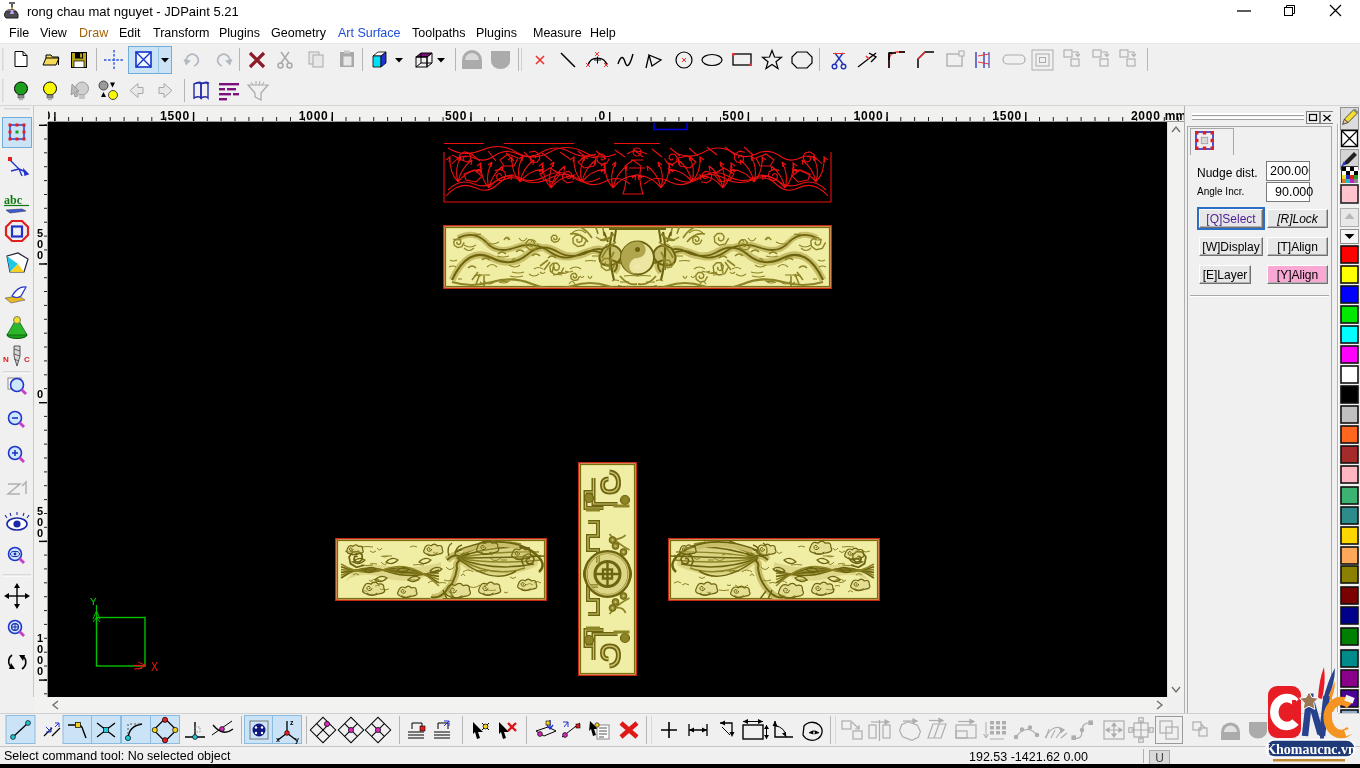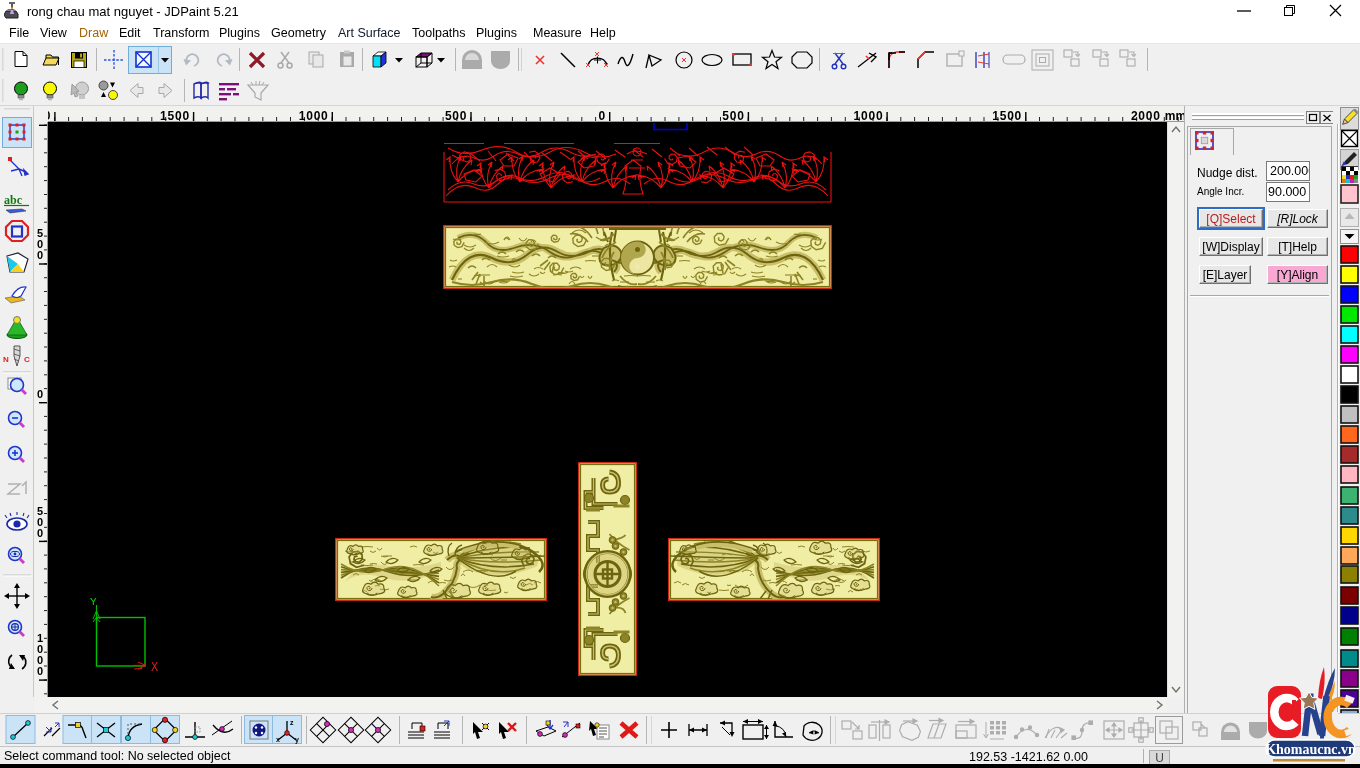--- a/index.html
+++ b/index.html
@@ -23,21 +23,21 @@
 <path d="M100,5 L111,16 M111,5 L100,16" stroke="#000" stroke-width="1.2"></path>
 </svg>
 <div class="abs" style="left:0;top:22px;width:1360px;height:22px;background:#fff;border-bottom:1px solid #e8e8e8"></div>
 <div class="abs" style="left:9px;top:26px;font-size:12.5px;color:#000">File</div>
 <div class="abs" style="left:40px;top:26px;font-size:12.5px;color:#000">View</div>
 <div class="abs" style="left:79px;top:26px;font-size:12.5px;color:#a16207">Draw</div>
 <div class="abs" style="left:119px;top:26px;font-size:12.5px;color:#000">Edit</div>
 <div class="abs" style="left:153px;top:26px;font-size:12.5px;color:#000">Transform</div>
 <div class="abs" style="left:219px;top:26px;font-size:12.5px;color:#000">Plugins</div>
 <div class="abs" style="left:271px;top:26px;font-size:12.5px;color:#000">Geometry</div>
-<div class="abs" style="left:338px;top:26px;font-size:12.5px;color:#0f172a">Art Surface</div>
+<div class="abs" style="left:338px;top:26px;font-size:12.5px;color:#1d4ed8">Art Surface</div>
 <div class="abs" style="left:412px;top:26px;font-size:12.5px;color:#000">Toolpaths</div>
 <div class="abs" style="left:476px;top:26px;font-size:12.5px;color:#000">Plugins</div>
 <div class="abs" style="left:533px;top:26px;font-size:12.5px;color:#000">Measure</div>
 <div class="abs" style="left:590px;top:26px;font-size:12.5px;color:#000">Help</div>
 <div class="abs" style="left:0;top:44px;width:1360px;height:31px;background:#f0f0f0"></div>
 <svg style="position:absolute;left:0px;top:44px" width="1360" height="31" viewBox="0 0 1360 31">
     <rect x="2" y="4" width="1.5" height="23" fill="#d8d8d8"></rect>
     <g>
       <path d="M15,7.5 h8 l4,4 v11 h-12 z" fill="#fff" stroke="#000"></path>
       <path d="M23,7.5 v4 h4" fill="none" stroke="#000"></path>
@@ -974,25 +974,25 @@
     <rect x="18.75" y="25" width="3.5" height="3.5" fill="#e02020"></rect>
     <rect x="18.75" y="40.5" width="3.5" height="3.5" fill="#e02020"></rect>
     <rect x="26.5" y="25" width="3.5" height="3.5" fill="#e02020"></rect>
     <rect x="26.5" y="32.75" width="3.5" height="3.5" fill="#e02020"></rect>
     <rect x="26.5" y="40.5" width="3.5" height="3.5" fill="#e02020"></rect>
     <rect x="17.2" y="31.2" width="6.6" height="6.6" fill="#d8d8d8" stroke="#888" stroke-width=".6"></rect>
   </svg>
 <div class="abs" style="left:1197px;top:166px;font-size:12px">Nudge dist.</div>
 <div class="abs" style="left:1197px;top:186px;font-size:10px">Angle Incr.</div>
 <div class="abs" style="left:1266px;top:161px;width:44px;height:20px;background:#fff;border:1px solid #7a7a7a;font-size:12.5px;line-height:18px;padding-left:3px;overflow:hidden;white-space:nowrap">200.000</div>
-<div class="abs" style="left:1266px;top:182px;width:44px;height:20px;background:#fff;border:1px solid #7a7a7a;font-size:12.5px;line-height:18px;padding-left:1px">90.000</div>
-<div class="abs" style="left:1199px;top:209px;width:64px;height:19px;line-height:18px;background:#e7e7e7;border-top:1px solid #fff;border-left:1px solid #fff;border-right:1px solid #707070;border-bottom:1px solid #707070;box-shadow:inset -1px -1px 0 #b0b0b0;font-size:12px;text-align:center;color:#b91c1c;outline:2px solid #2a6fc5;outline-offset:0px;">[Q]Select</div>
+<div class="abs" style="left:1266px;top:182px;width:44px;height:20px;background:#fff;border:1px solid #7a7a7a;font-size:12.5px;line-height:18px;padding-left:8px">90.000</div>
+<div class="abs" style="left:1199px;top:209px;width:64px;height:19px;line-height:18px;background:#e7e7e7;border-top:1px solid #fff;border-left:1px solid #fff;border-right:1px solid #707070;border-bottom:1px solid #707070;box-shadow:inset -1px -1px 0 #b0b0b0;font-size:12px;text-align:center;color:#4c1d95;outline:2px solid #2a6fc5;outline-offset:0px;">[Q]Select</div>
 <div class="abs" style="left:1267px;top:209px;width:61px;height:19px;line-height:18px;background:#e7e7e7;border-top:1px solid #fff;border-left:1px solid #fff;border-right:1px solid #707070;border-bottom:1px solid #707070;box-shadow:inset -1px -1px 0 #b0b0b0;font-size:12px;text-align:center;color:#000;font-style:italic;">[R]Lock</div>
 <div class="abs" style="left:1199px;top:237px;width:64px;height:19px;line-height:18px;background:#e7e7e7;border-top:1px solid #fff;border-left:1px solid #fff;border-right:1px solid #707070;border-bottom:1px solid #707070;box-shadow:inset -1px -1px 0 #b0b0b0;font-size:12px;text-align:center;color:#000;">[W]Display</div>
-<div class="abs" style="left:1267px;top:237px;width:61px;height:19px;line-height:18px;background:#e7e7e7;border-top:1px solid #fff;border-left:1px solid #fff;border-right:1px solid #707070;border-bottom:1px solid #707070;box-shadow:inset -1px -1px 0 #b0b0b0;font-size:12px;text-align:center;color:#000;">[T]Help</div>
+<div class="abs" style="left:1267px;top:237px;width:61px;height:19px;line-height:18px;background:#e7e7e7;border-top:1px solid #fff;border-left:1px solid #fff;border-right:1px solid #707070;border-bottom:1px solid #707070;box-shadow:inset -1px -1px 0 #b0b0b0;font-size:12px;text-align:center;color:#000;">[T]Align</div>
 <div class="abs" style="left:1199px;top:265px;width:52px;height:19px;line-height:18px;background:#e7e7e7;border-top:1px solid #fff;border-left:1px solid #fff;border-right:1px solid #707070;border-bottom:1px solid #707070;box-shadow:inset -1px -1px 0 #b0b0b0;font-size:12px;text-align:center;color:#000;">[E]Layer</div>
 <div class="abs" style="left:1267px;top:265px;width:61px;height:19px;line-height:18px;background:#f9a8d4;border-top:1px solid #fff;border-left:1px solid #fff;border-right:1px solid #707070;border-bottom:1px solid #707070;box-shadow:inset -1px -1px 0 #b0b0b0;font-size:12px;text-align:center;color:#000;">[Y]Align</div>
 <div class="abs" style="left:1190px;top:295px;width:139px;height:1px;background:#a8a8a8"></div>
 <div class="abs" style="left:1190px;top:296px;width:139px;height:1px;background:#fff"></div>
 <div class="abs" style="left:1333px;top:106px;width:27px;height:610px;background:#f0f0f0"></div>
 <div class="abs" style="left:1337px;top:124px;width:1px;height:592px;background:#b0b0b0"></div>
 <div class="abs" style="left:1338px;top:124px;width:1px;height:592px;background:#fff"></div>
 <svg style="position:absolute;left:1333px;top:106px" width="33" height="610" viewBox="0 0 33 610">
     <rect x="7.5" y="1.5" width="18" height="22" fill="#dcdcdc" stroke="#909090"></rect>
     <g transform="rotate(45 16 12)">

